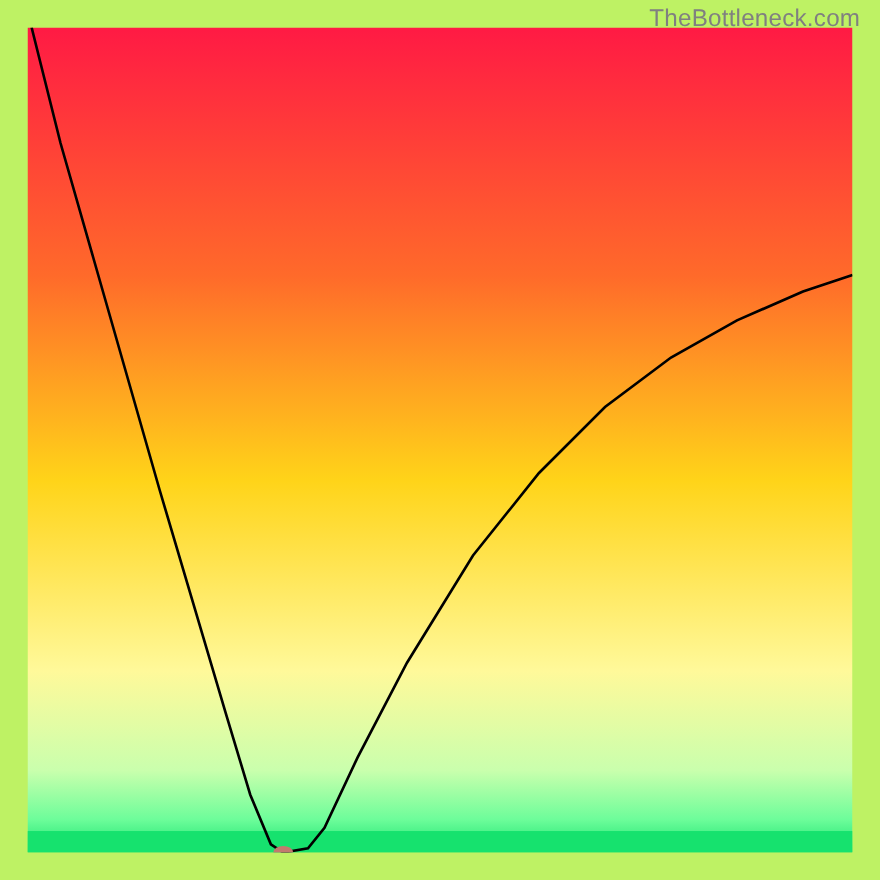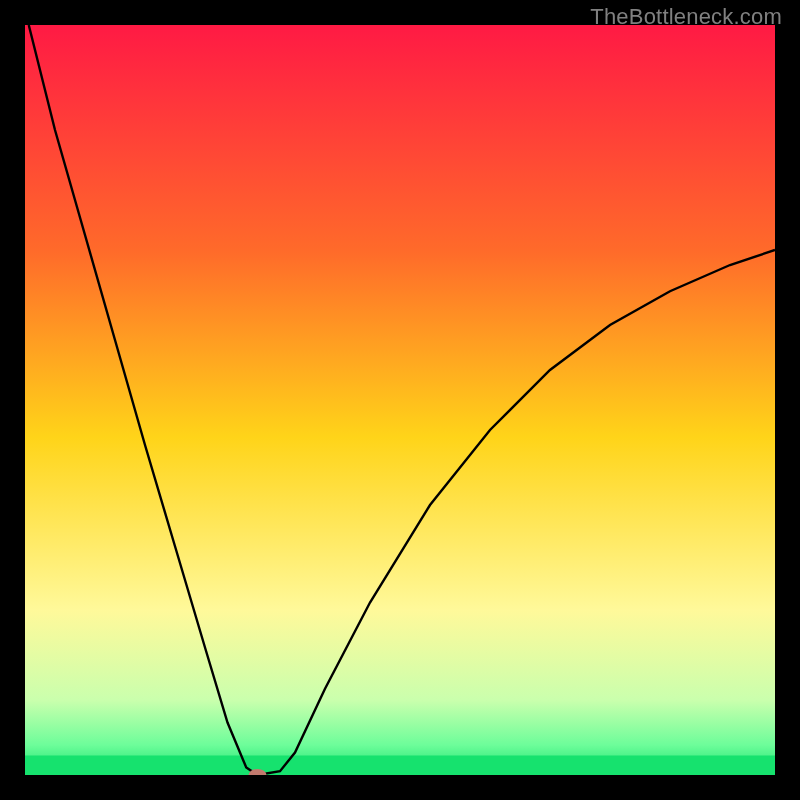--- a/index.html
+++ b/index.html
@@ -6,21 +6,21 @@
     margin: 0;
     padding: 0;
     width: 800px;
     height: 800px;
     overflow: hidden;
     font-family: Arial, Helvetica, sans-serif;
   }
   .outer {
     width: 800px;
     height: 800px;
-    background: #000000;
+    background: #bef264;
     position: relative;
   }
   .watermark {
     position: absolute;
     right: 18px;
     top: 4px;
     color: #808080;
     font-size: 22px;
     letter-spacing: 0.2px;
     font-weight: 400;

